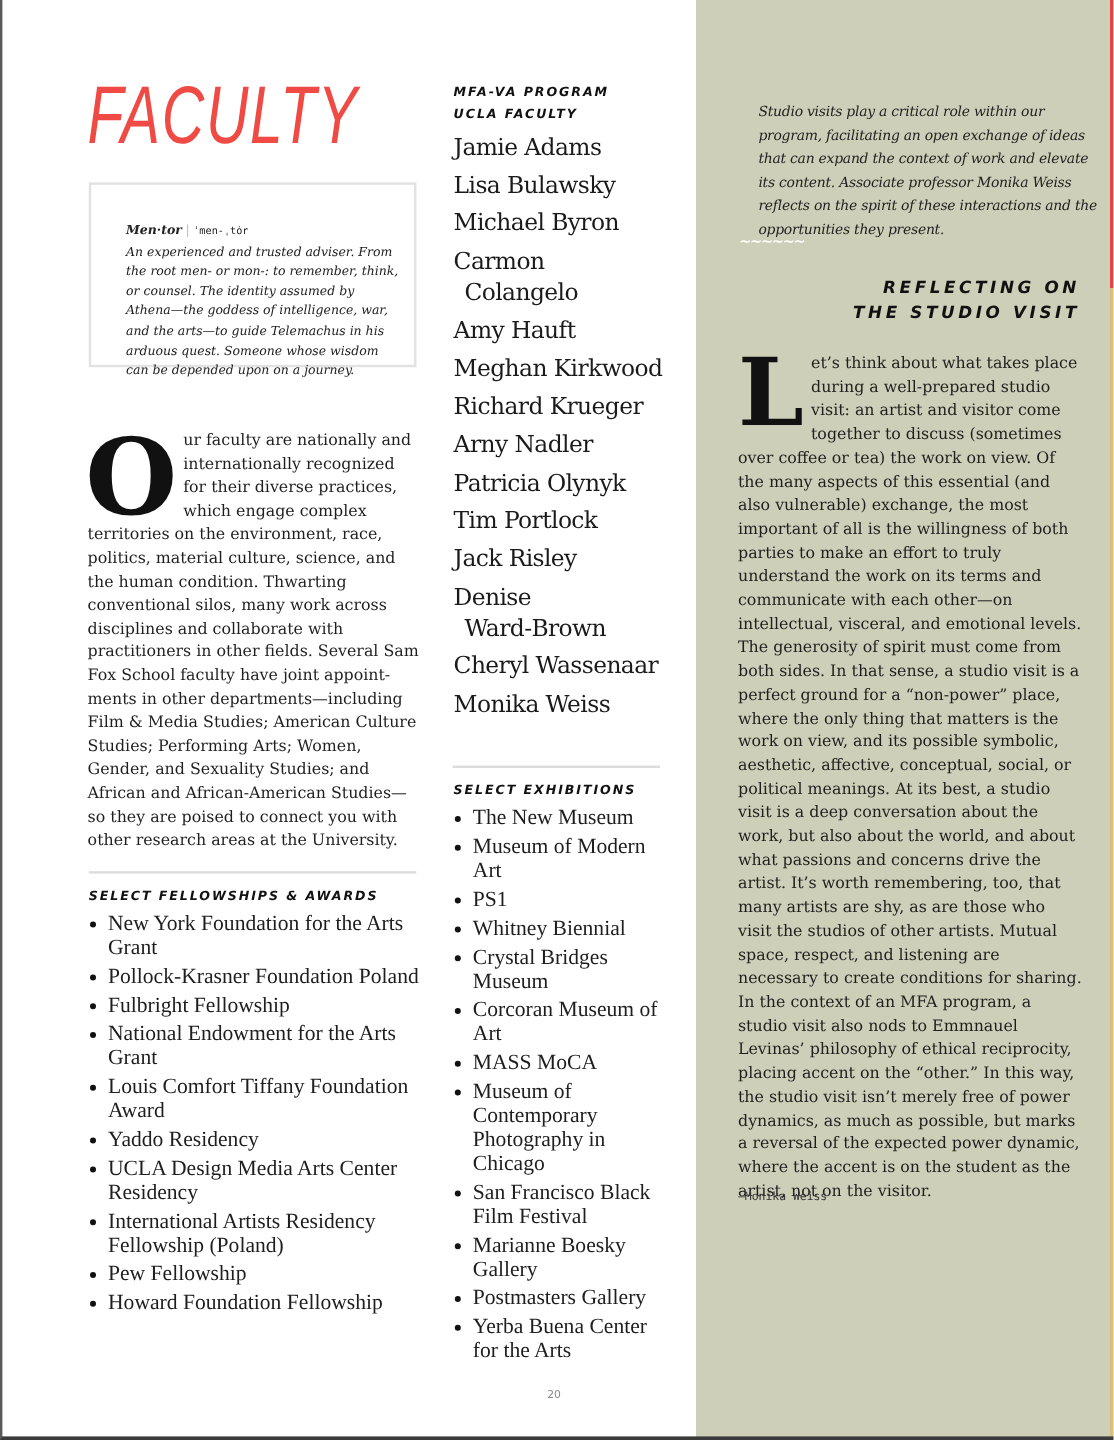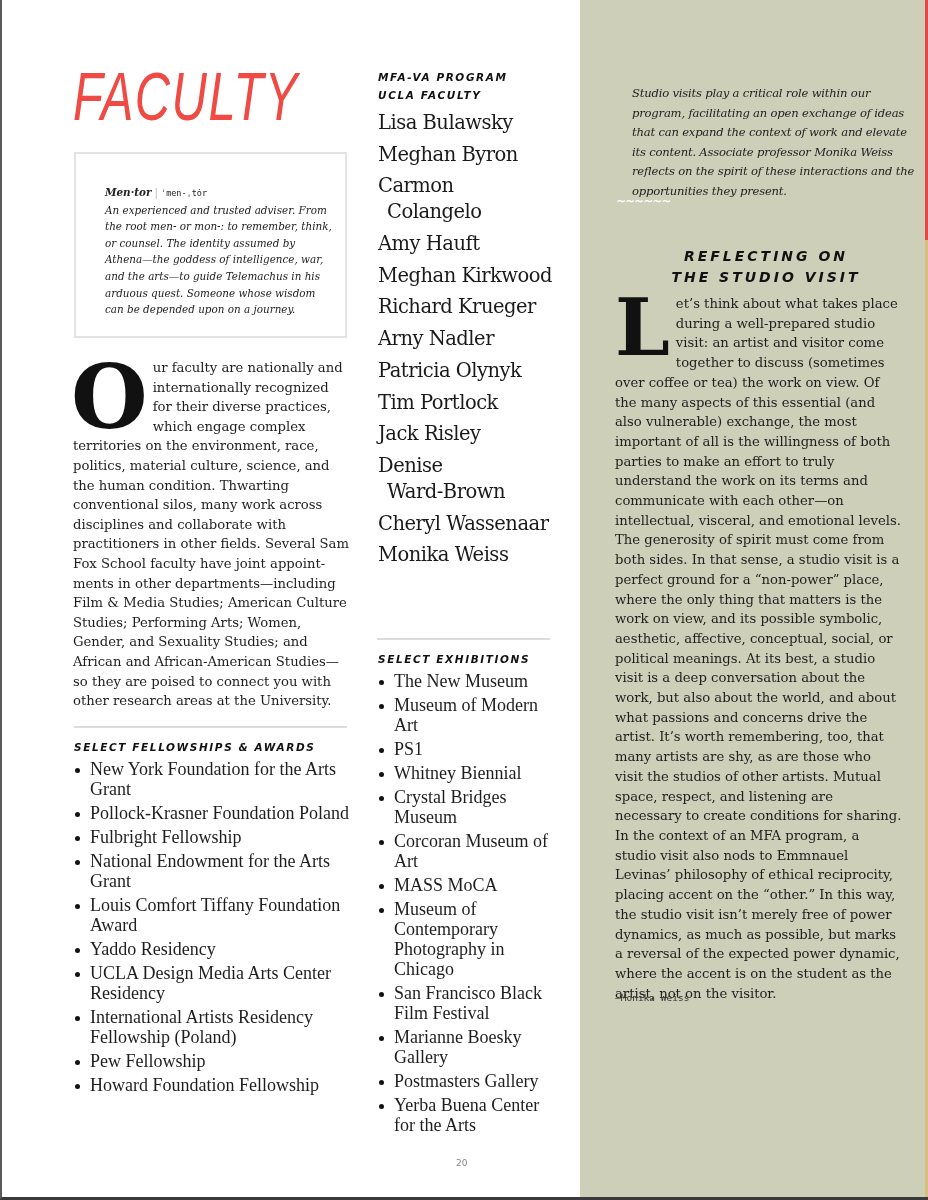--- a/index.html
+++ b/index.html
@@ -25,21 +25,21 @@
     .edge-tab.tan { top: 240px; height: 960px; background: #d9bf7f; }
 
     
     .title {
       position: absolute; left: 73px; top: 62px; margin: 0;
       font-family: "Liberation Sans", sans-serif; font-style: italic; font-weight: 400;
       font-size: 68px; letter-spacing: 2px; color: #ef4a44;
       transform: scaleX(0.72); transform-origin: left top; line-height: 1;
     }
     .def-box {
-      position: absolute; left: 74px; top: 152px; width: 273px; height: 186px;
+      position: absolute; left: 74px; top: 152px; width: 273px; height: 154px;
       box-sizing: border-box; border: 2px solid #e2e2e2; padding: 30px 12px 0 29px;
       font-size: 10.4px; line-height: 16.6px; font-style: italic; color: #222;
     }
     .def-word { font-weight: bold; }
     .def-sep { color: #bbb; font-style: normal; margin: 0 3px; }
     .def-pron { font-family: "DejaVu Sans Mono", monospace; font-style: normal; font-size: 8.5px; }
     .intro {
       position: absolute; left: 73px; top: 358px; width: 278px;
       font-size: 13.2px; line-height: 19.6px; margin: 0; color: #1e1e1e;
     }
@@ -79,22 +79,22 @@
       position: absolute; left: 616px; top: 68px; width: 284px; margin: 16px;
       font-style: italic; font-size: 11.6px; line-height: 19.6px; color: #222;
       letter-spacing: -0.2px;
     }
     .tildes {
       position: absolute; left: 616px; top: 194px;
       color: #ffffff; font-weight: bold; font-size: 12px; letter-spacing: -1px;
       font-family: "DejaVu Sans", sans-serif;
     }
     .article-title {
-      position: absolute; left: 600px; top: 230px; width: 300px; margin: 16px;
-      text-align: center;
+      position: absolute; left: 600px; top: 230px; width: 300px; margin: 0;
+      text-align: right;
       font-family: "DejaVu Sans", sans-serif; font-weight: bold; font-style: italic;
       font-size: 14px; letter-spacing: 3px; line-height: 21px; color: #111;
     }
     .article-body {
       position: absolute; left: 615px; top: 294px; width: 288px; margin: 0;
       font-size: 13.2px; line-height: 19.7px; color: #1e1e1e;
     }
     .dropcap-l {
       float: left; font-size: 78px; line-height: 60px; height: 60px;
       margin: 4px 6px 0 0; font-weight: bold; color: #111;
@@ -144,22 +144,23 @@
     <li>International Artists Residency Fellowship (Poland)</li>
     <li>Pew Fellowship</li>
     <li>Howard Foundation Fellowship</li>
   </ul>
 
 <h3 class="section-label" style="left:378px; top:68px;">
   <span>MFA-VA PROGRAM</span><br>
   <span>UCLA FACULTY</span>
 </h3>
 <ul class="faculty-names" id="faculty-list">
+    <li><span>Jamie Adams</span></li>
     <li><span>Lisa Bulawsky</span></li>
-    <li><span>Meghan Byron</span></li>
+    <li><span>Michael Byron</span></li>
     <li><span>Carmon</span><span class="cont">Colangelo</span></li>
     <li><span>Amy Hauft</span></li>
     <li><span>Meghan Kirkwood</span></li>
     <li><span>Richard Krueger</span></li>
     <li><span>Arny Nadler</span></li>
     <li><span>Patricia Olynyk</span></li>
     <li><span>Tim Portlock</span></li>
     <li><span>Jack Risley</span></li>
     <li><span>Denise</span><span class="cont">Ward-Brown</span></li>
     <li><span>Cheryl Wassenaar</span></li>

